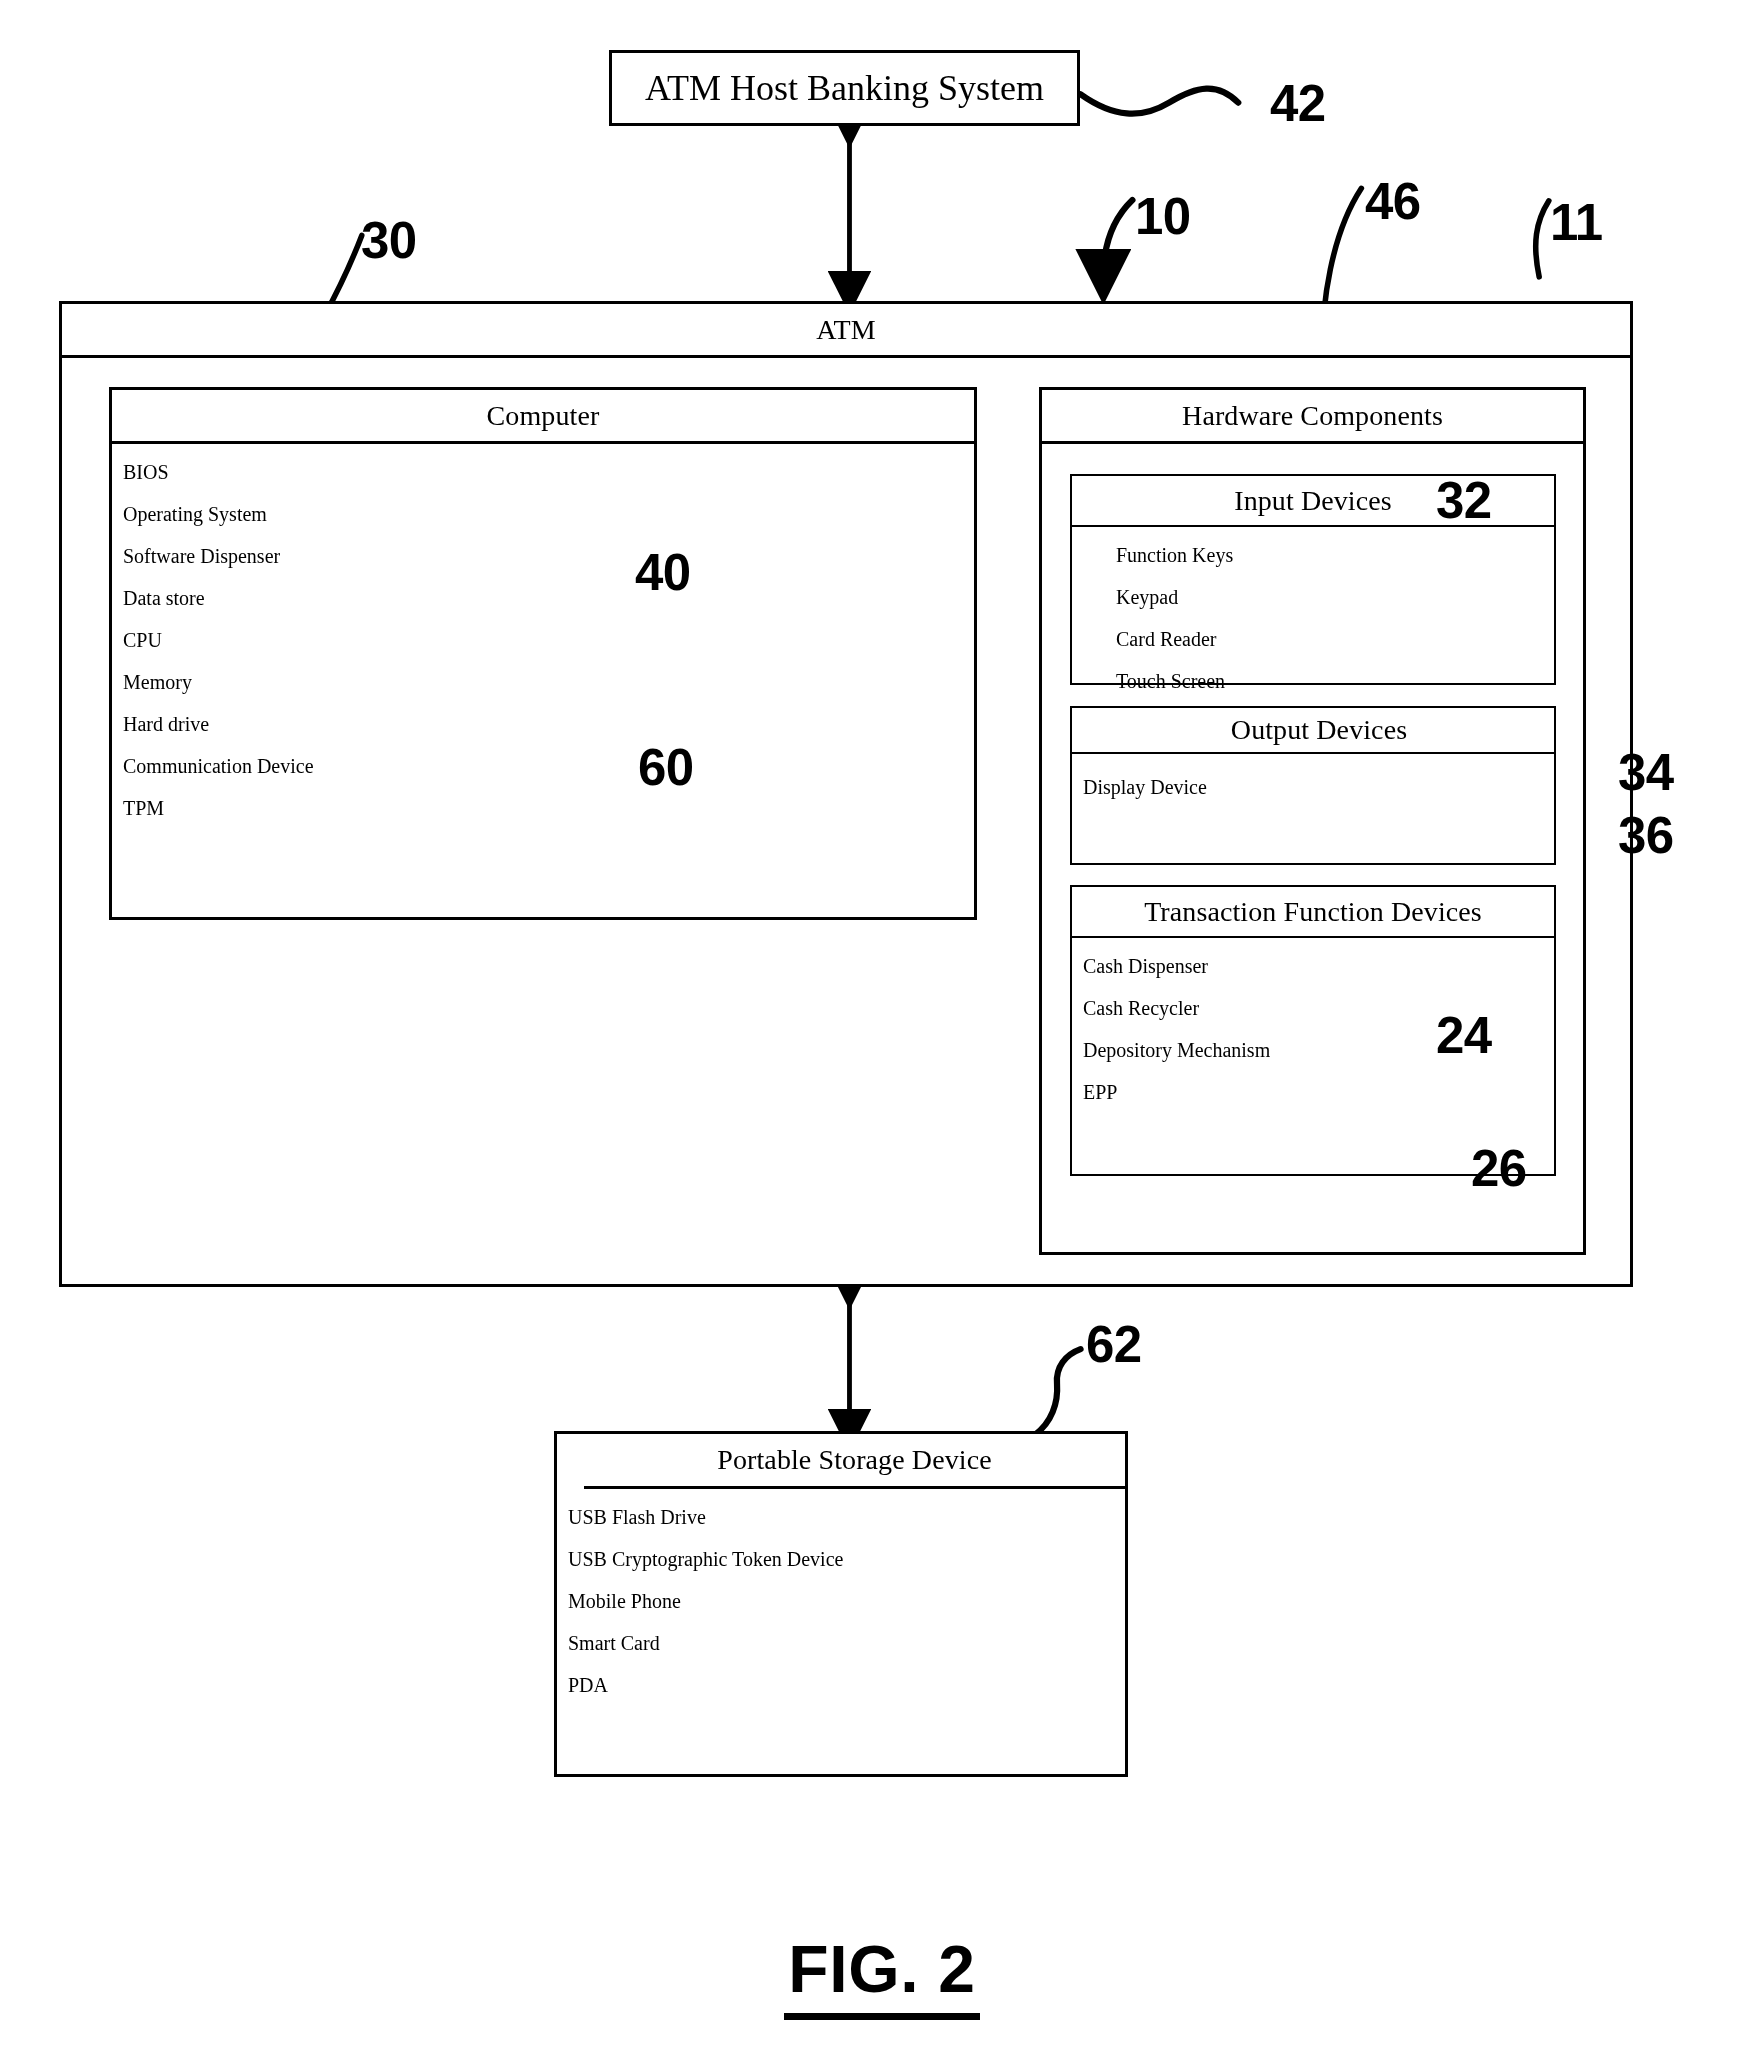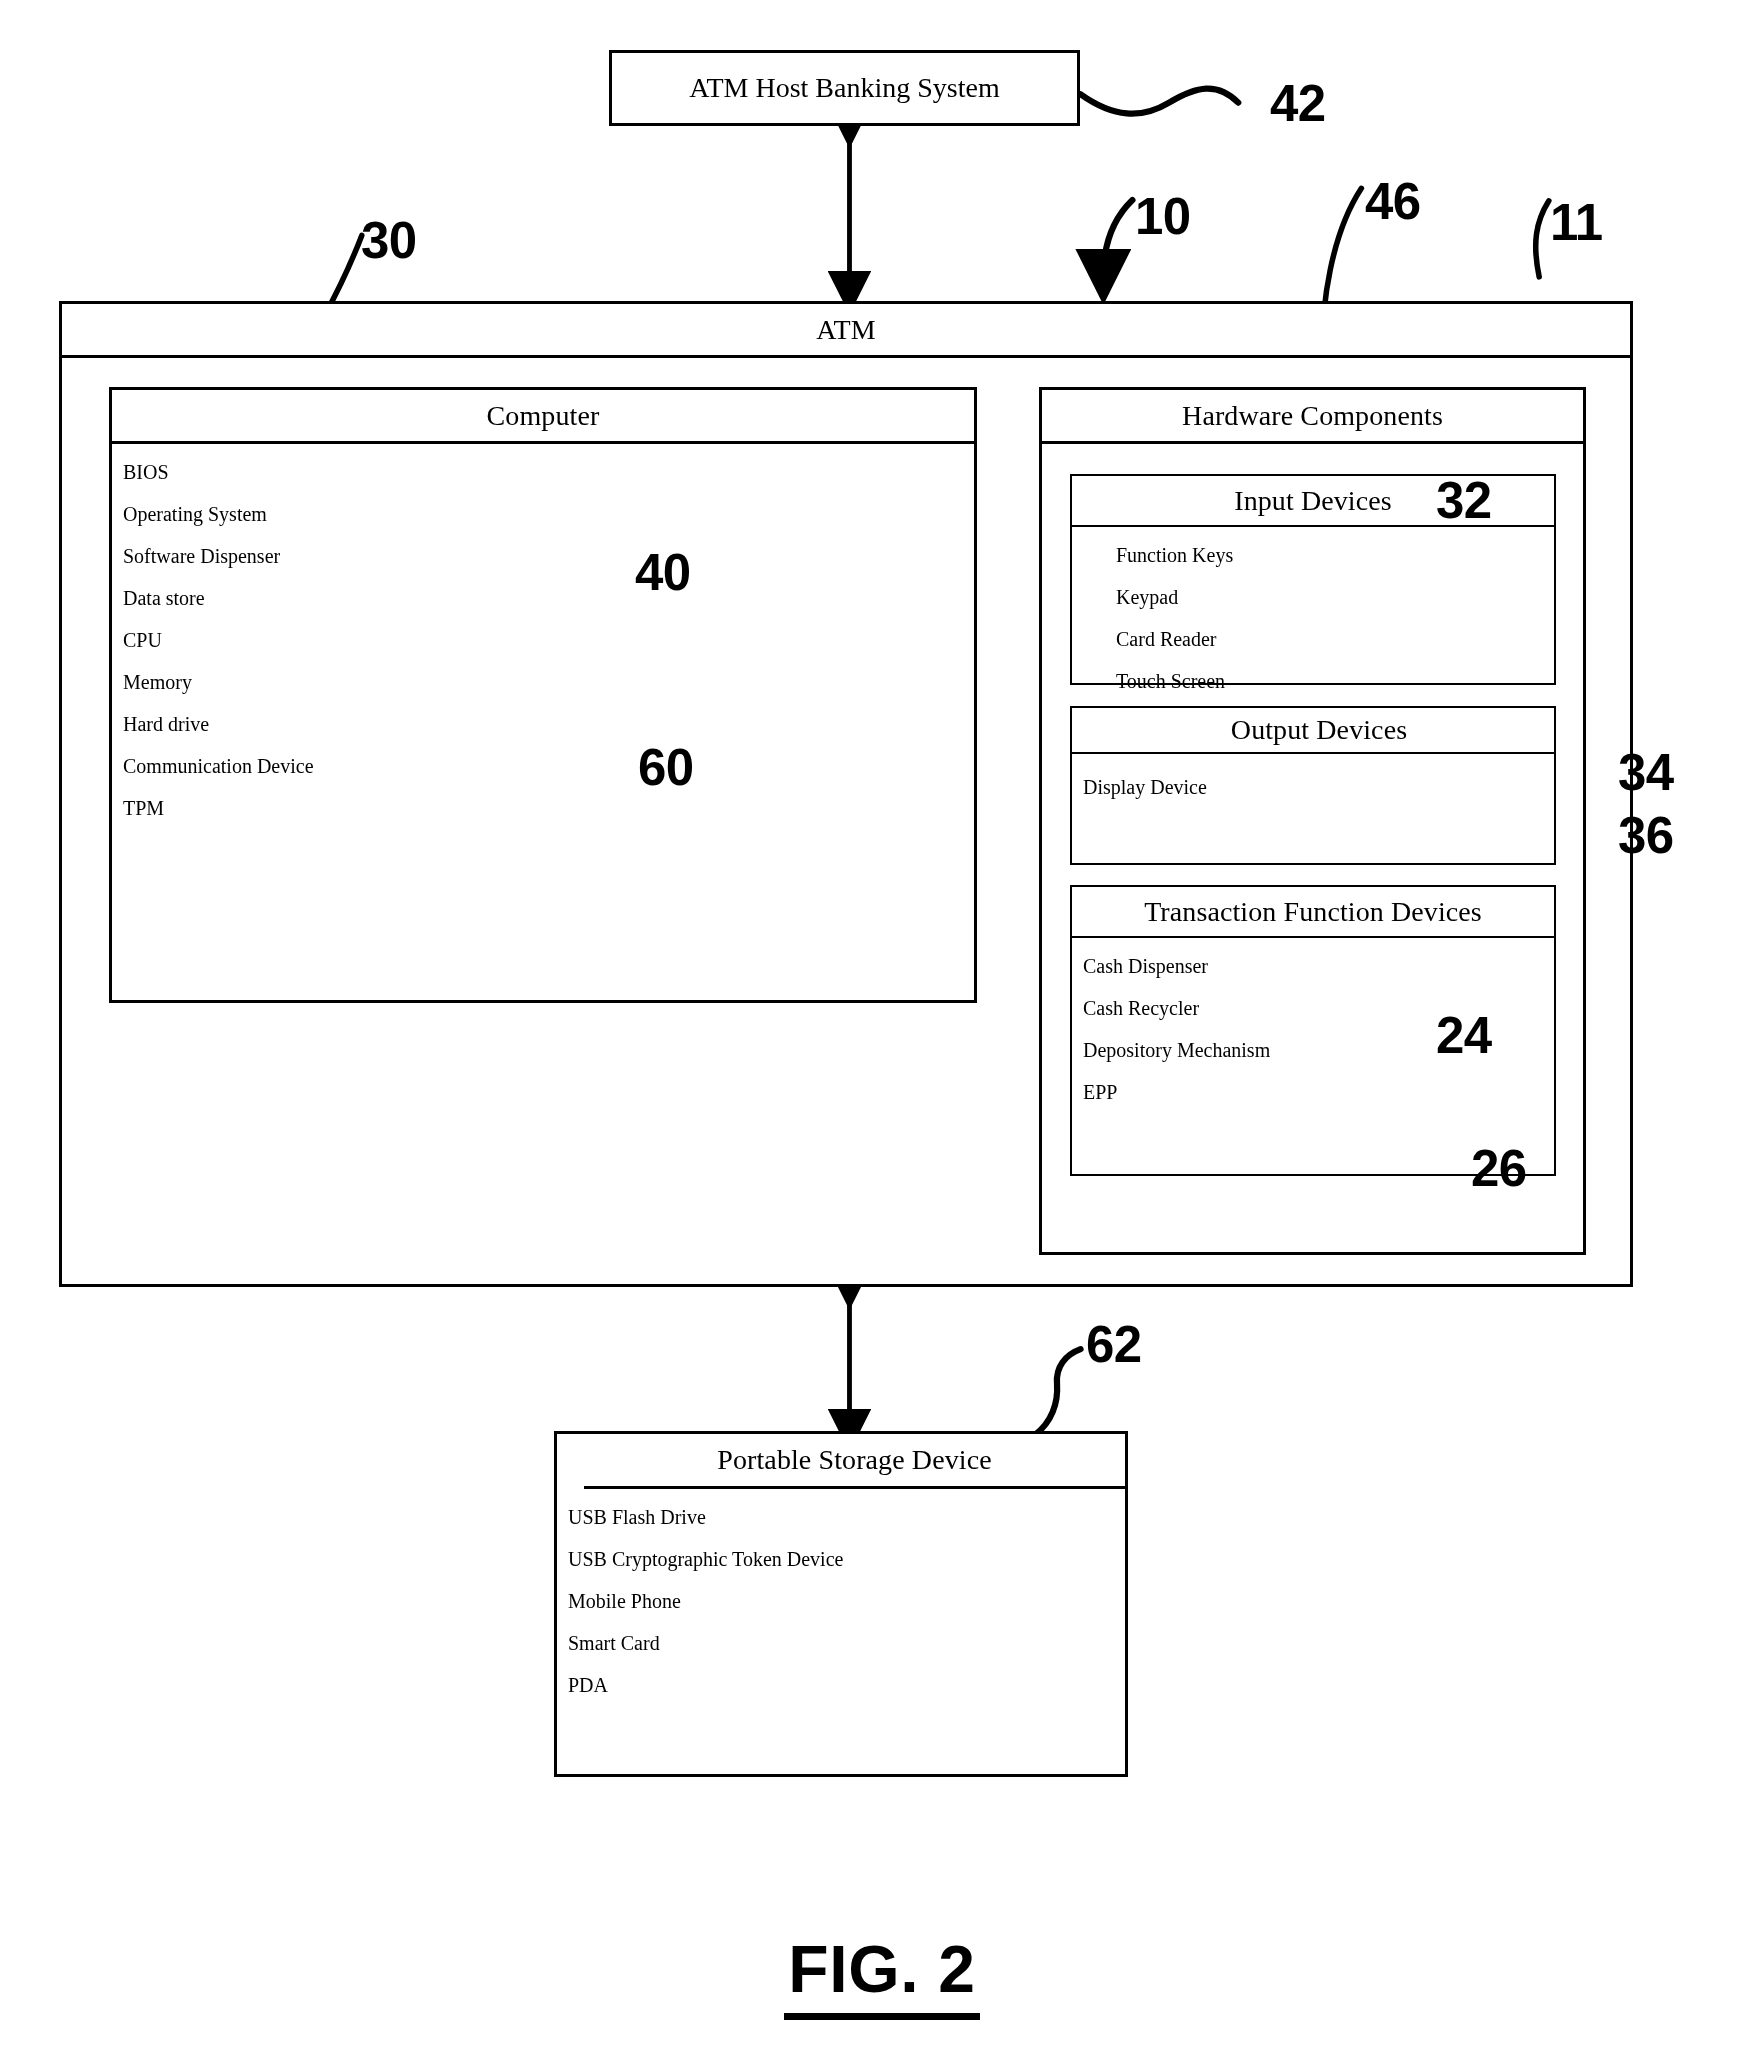--- a/index.html
+++ b/index.html
@@ -131,36 +131,36 @@
     <path d="M2140,1405 C2180,1370 2205,1320 2210,1270 C2214,1228 2232,1200 2255,1188" fill="none" stroke="#000" stroke-width="10" stroke-linecap="round"></path>
 
     <path d="M1906,1492 C1950,1508 1990,1500 2020,1484 C2045,1471 2060,1473 2070,1487" fill="none" stroke="#000" stroke-width="10" stroke-linecap="round"></path>
 
     <path d="M2046,1602 C2070,1624 2090,1650 2100,1680 C2107,1702 2115,1712 2128,1720" fill="none" stroke="#000" stroke-width="9" stroke-linecap="round"></path>
 
     <path d="M1496,2074 C1520,2056 1530,2028 1528,2000 C1526,1976 1540,1958 1562,1950" fill="none" stroke="#000" stroke-width="9" stroke-linecap="round"></path>
   </svg>
 
   <div class="box" style="left:609px; top:50px; width:471px; height:76px;">
-    <div style="position:absolute;left:0;right:0;top:0;bottom:0;display:flex;align-items:center;justify-content:center;font-size:28px;white-space:nowrap;">ATM Host Banking System</div>
+    <div style="position:absolute;left:0;right:0;top:0;bottom:0;display:flex;align-items:center;justify-content:center;font-size:36px;white-space:nowrap;">ATM Host Banking System</div>
   </div>
   <div class="ref" style="left:1246px; top:78px;margin-left:24px;">42</div>
 
   <div class="ref" style="left:361px; top:215px;">30</div>
   <div class="ref" style="left:1135px; top:191px;">10</div>
   <div class="ref" style="left:1365px; top:176px;">46</div>
   <div class="ref" style="left:1550px; top:197px;">11</div>
 
   <div class="box" style="left:59px; top:301px; width:1574px; height:986px;">
 
     <div class="hdr" style="height:54px;">
       <span>ATM</span>
     </div>
 
-    <div class="box" style="left:47px; top:83px; width:868px; height:616px;padding-left:16px;">
+    <div class="box" style="left:47px; top:83px; width:868px; height:533px;padding-left:16px;">
       <div class="hdr" style="height:54px;">
         <span>Computer</span>
       </div>
       <div class="list" style="top:54px; bottom:0;">
         <div>BIOS</div>
         <div>Operating System</div>
         <div>Software Dispenser</div>
         <div>Data store</div>
         <div>CPU</div>
         <div>Memory</div>

